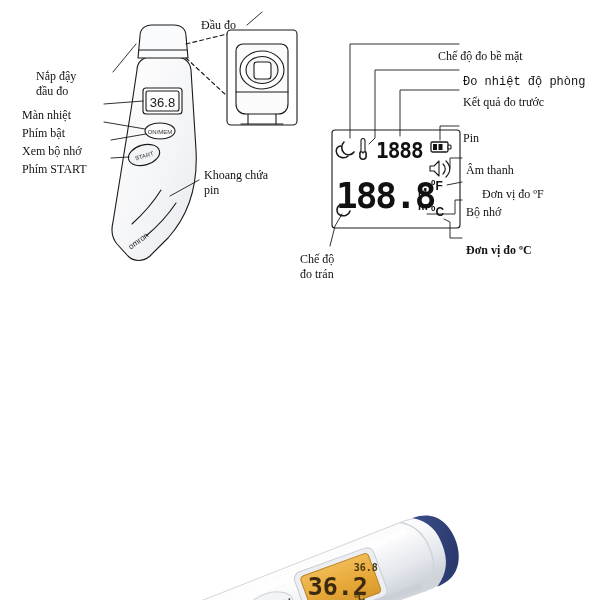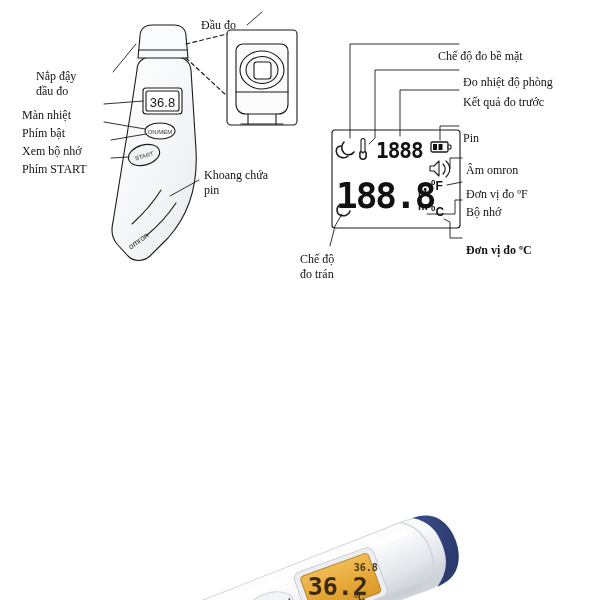--- a/index.html
+++ b/index.html
@@ -201,25 +201,25 @@
   <div class="lbl" style="left:36px; top:57px;">Nắp đậy
 đầu đo</div>
   <div class="lbl" style="left:22px; top:96px;">Màn nhiệt</div>
   <div class="lbl" style="left:22px; top:114px;">Phím bật</div>
   <div class="lbl" style="left:22px; top:132px;">Xem bộ nhớ</div>
   <div class="lbl" style="left:22px; top:150px;">Phím START</div>
   <div class="lbl" style="left:204px; top:156px;">Khoang chứa
 pin</div>
 
   <div class="lbl" style="left:438px; top:37px;">Chế độ đo bề mặt</div>
-  <div class="lbl" style="left:463px; top:63px;">Đo nhiệt độ phòng</div>
+  <div class="lbl" style="left:463px; top:63px;font-family:Liberation Mono, monospace;">Đo nhiệt độ phòng</div>
   <div class="lbl" style="left:463px; top:83px;">Kết quả đo trước</div>
   <div class="lbl" style="left:463px; top:119px;">Pin</div>
-  <div class="lbl" style="left:466px; top:151px;">Âm omron</div>
-  <div class="lbl" style="left:466px; top:175px;">Đơn vị đo ºF</div>
+  <div class="lbl" style="left:466px; top:151px;">Âm thanh</div>
+  <div class="lbl" style="left:482px; top:175px;">Đơn vị đo ºF</div>
   <div class="lbl" style="left:466px; top:193px;">Bộ nhớ</div>
   <div class="lbl" style="left:466px; top:231px;font-weight:bold;">Đơn vị đo ºC</div>
   <div class="lbl" style="left:300px; top:240px;">Chế độ
 đo trán</div>
 
   <div class="photo-wrap">
     <svg class="layer" viewBox="0 0 600 300" style="top:0;">
       <defs>
         <linearGradient id="shadowG" x1="0" y1="0" x2="1" y2="0">
           <stop offset="0%" stop-color="#ffffff" stop-opacity="0"></stop>

